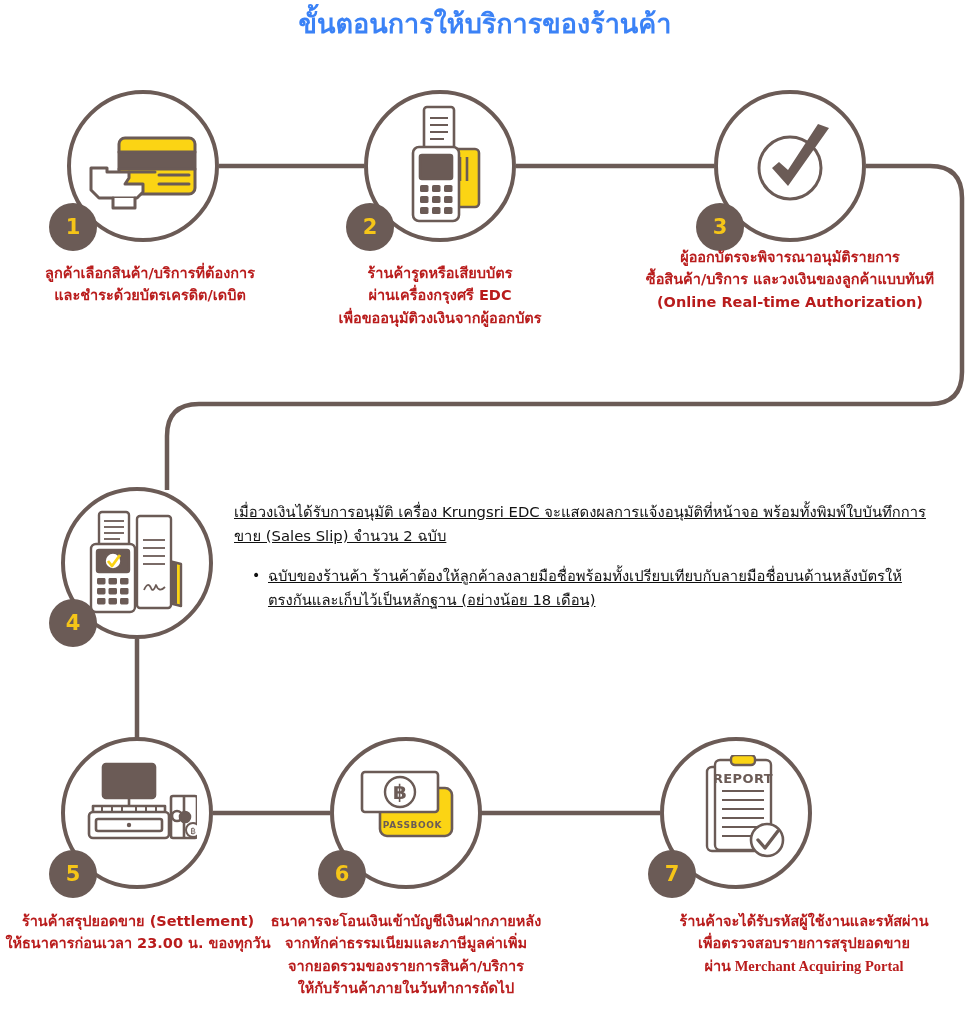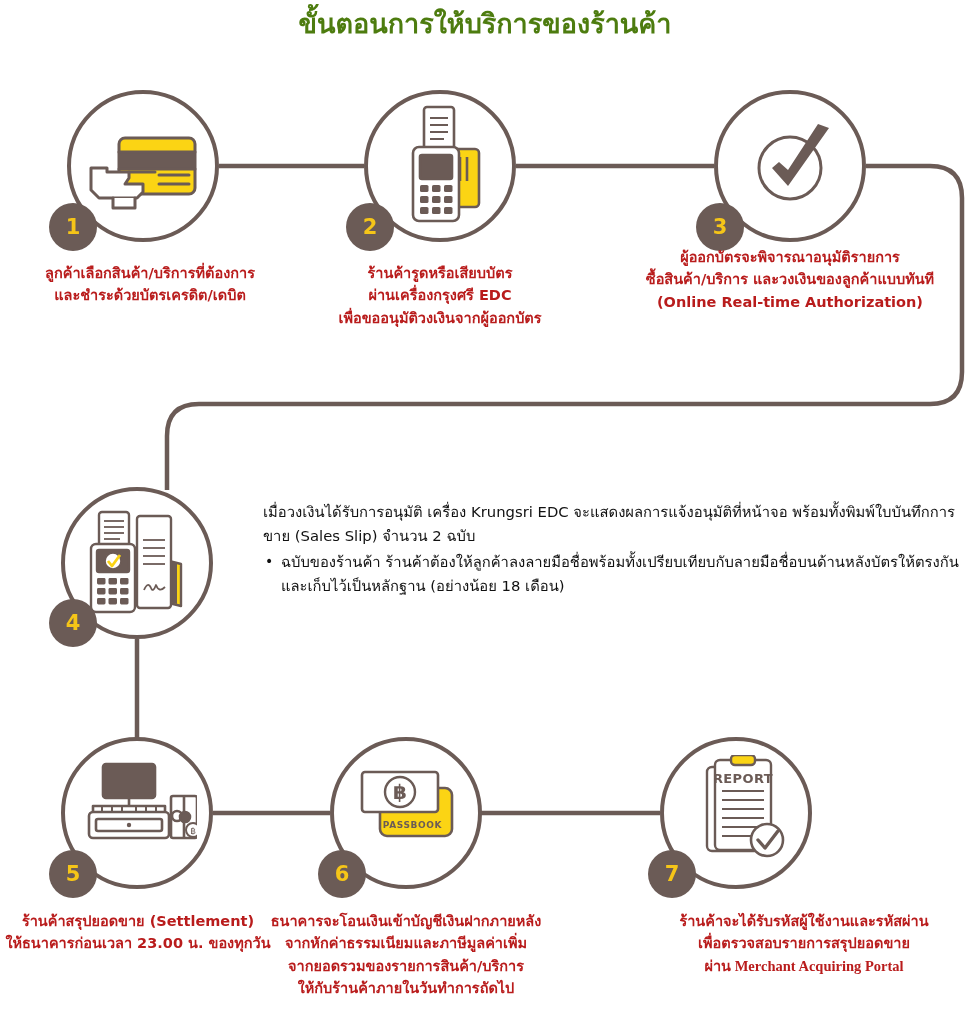--- a/index.html
+++ b/index.html
@@ -12,21 +12,21 @@
     overflow:hidden;
   }
   .stage{position:relative;width:970px;height:1013px;}
 
   svg.lines{position:absolute;left:0;top:0;width:970px;height:1013px;pointer-events:none;}
 
   .title{
     position:absolute;left:0;top:2px;width:970px;
     text-align:center;
     font-size:27px;font-weight:bold;letter-spacing:0px;
-    color:#4d7c0f;
+    color:#3b82f6;
   }
 
   .node{position:absolute;}
   .circle{
     position:absolute;
     border:4px solid #6B5B56;
     border-radius:50%;
     background:#ffffff;
     box-sizing:border-box;
   }
@@ -51,21 +51,21 @@
     white-space:pre-line;
   }
 
   .bodytext{
     position:absolute;
     font-size:14.8px;
     line-height:1.62;
     color:#111;
   }
   .bodytext .para{margin:0 0 2px 0;}
-  .bullets{margin:0;padding:0;list-style:none;}
+  .bullets{margin:16px;padding:0;list-style:none;}
   .bullets li{
     position:relative;
     padding-left:18px;
     margin-bottom:1px;
   }
   .bullets li:before{
     content:"•";
     position:absolute;left:2px;top:0;
     color:#111;font-size:14px;
   }
@@ -200,21 +200,21 @@
             <rect x="33" y="78" width="8.5" height="6.4" rx="1.4"></rect>
             <rect x="10" y="88" width="8.5" height="6.4" rx="1.4"></rect>
             <rect x="21.5" y="88" width="8.5" height="6.4" rx="1.4"></rect>
             <rect x="33" y="88" width="8.5" height="6.4" rx="1.4"></rect>
           </g>
         </g>
       </svg>
     </div>
     <div class="badge" style="left:49px;top:599px;">4</div>
 
-    <div class="bodytext" style="left:263px;top:500px;width:700px;">
+    <div class="bodytext" style="left:234px;top:500px;width:700px;text-decoration:underline;">
       <p class="para">เมื่อวงเงินได้รับการอนุมัติ เครื่อง Krungsri EDC จะแสดงผลการแจ้งอนุมัติที่หน้าจอ พร้อมทั้งพิมพ์ใบบันทึกการขาย (Sales Slip) จำนวน 2 ฉบับ</p>
       <ul class="bullets">
         <li>ฉบับของร้านค้า ร้านค้าต้องให้ลูกค้าลงลายมือชื่อพร้อมทั้งเปรียบเทียบกับลายมือชื่อบนด้านหลังบัตรให้ตรงกันและเก็บไว้เป็นหลักฐาน (อย่างน้อย 18 เดือน)</li>
       </ul>
     </div>
   </div>
 
   <div class="node">
     <div class="circle" style="left:61px;top:737px;width:152px;height:152px;"></div>
     <div class="iconwrap" style="left:85px;top:762px;width:112px;height:86px;">

